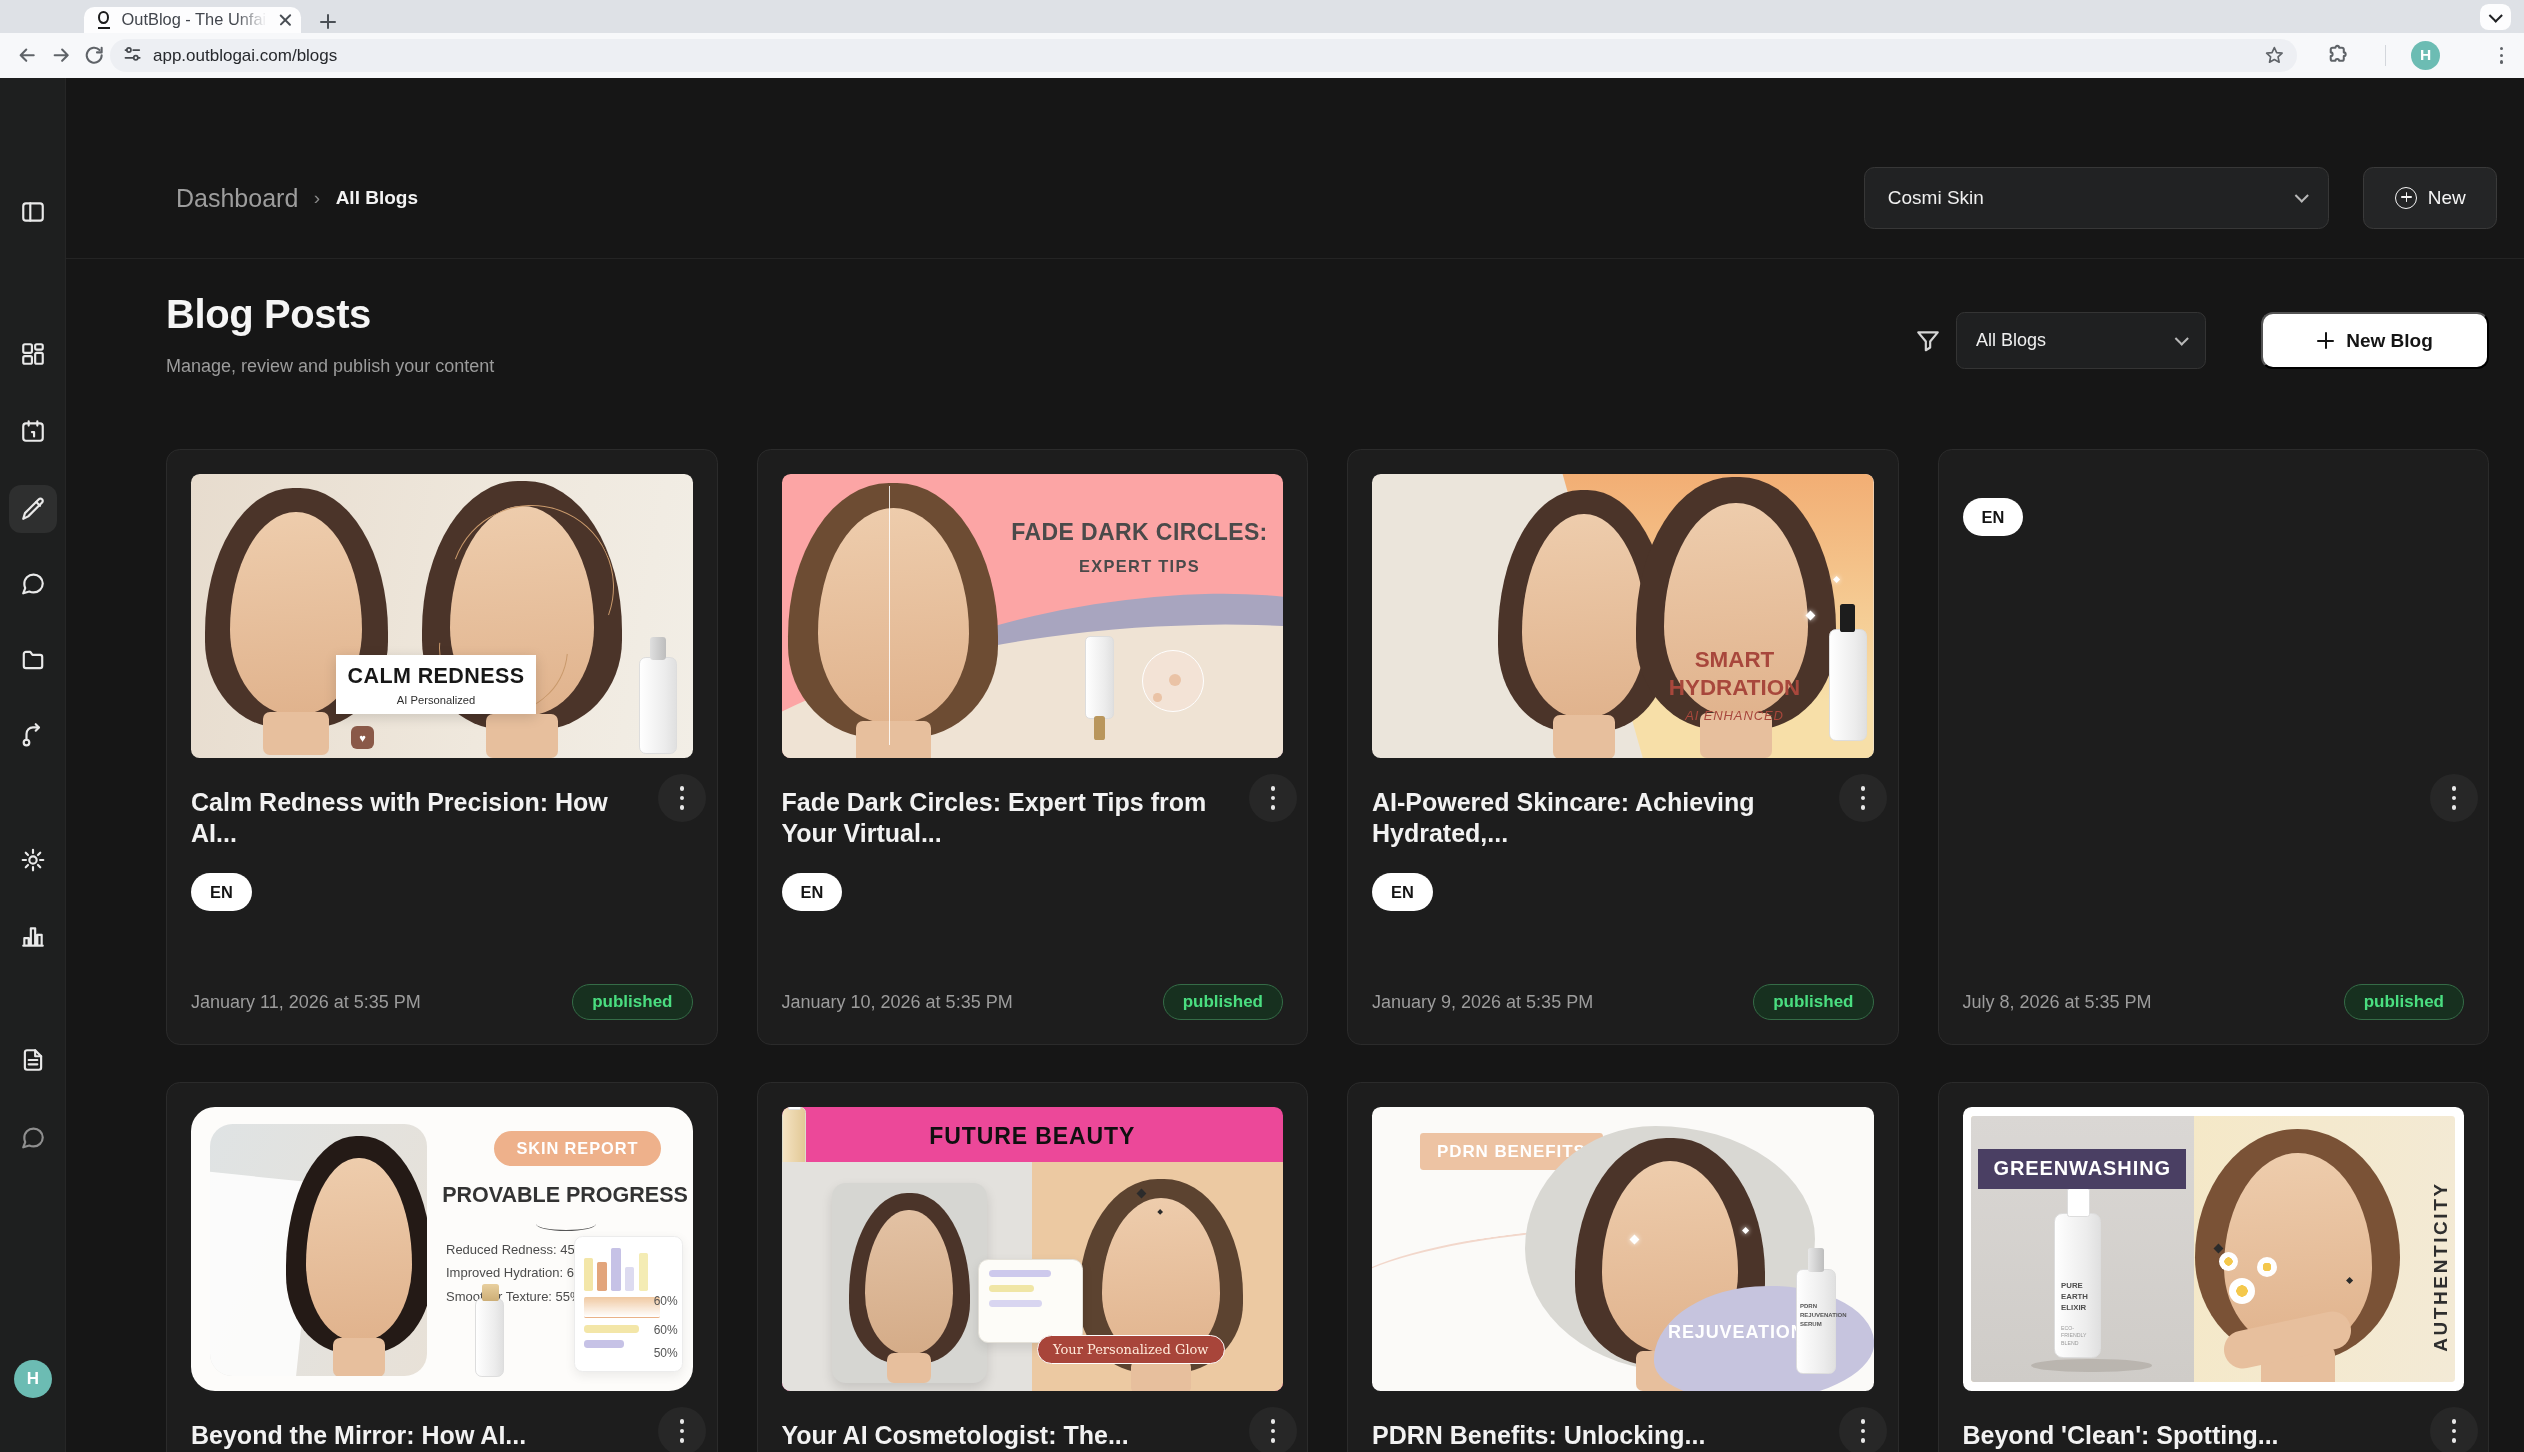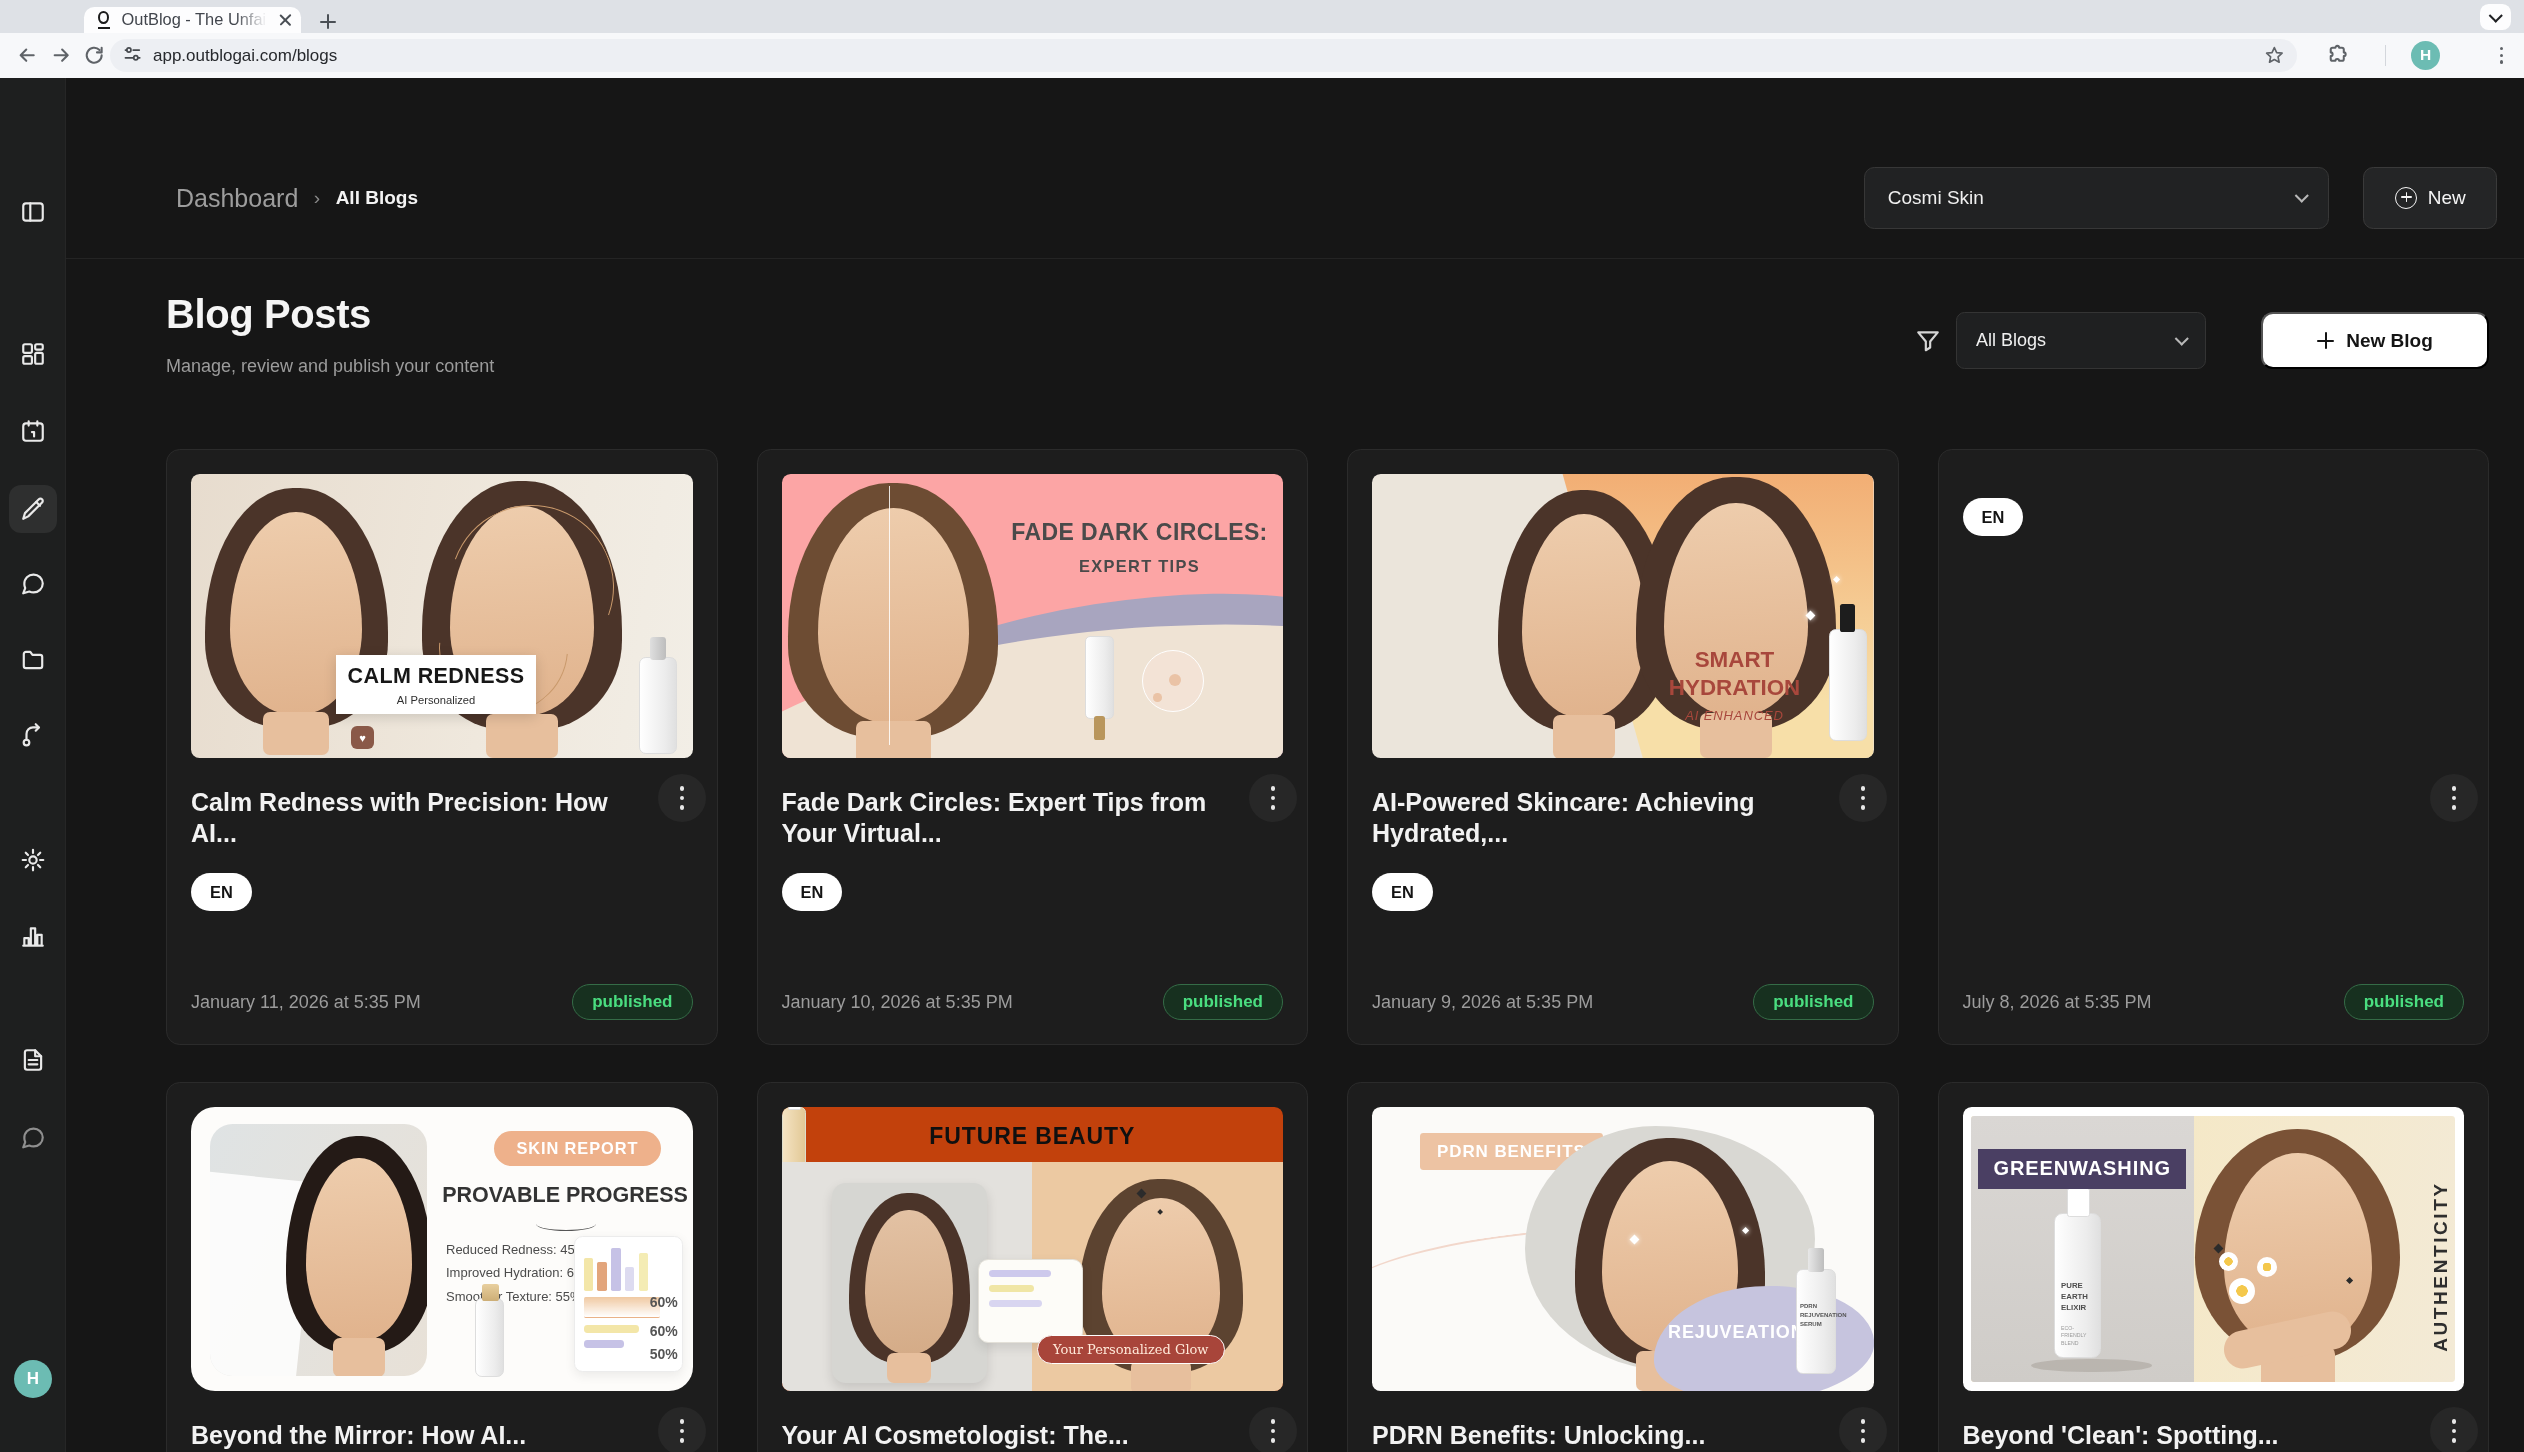--- a/index.html
+++ b/index.html
@@ -161,26 +161,26 @@
   .t5 .badge5{position:absolute;left:303px;top:24px;padding:7.8px 22.4px;background:#eeb18b;color:#fff;border-radius:861px;font-size:16.4px;font-weight:800;letter-spacing:0.9px;}
   .t5 .head{position:absolute;left:248px;top:76px;width:252px;text-align:center;font-size:21.5px;font-weight:800;color:#333;}
   .t5 .squig{position:absolute;left:345px;top:110px;width:60px;height:13.8px;border-bottom:1.7px solid #555;border-radius:50%;}
   .t5 .stats{position:absolute;left:255px;top:131px;font-size:13px;color:#4c4c4c;line-height:1.8;}
   .t5 .stats span{display:block;}
   .t5 .panel{position:absolute;left:383px;top:129px;width:109px;height:136px;background:#fff;border:0.9px solid #ececec;border-radius:8.6px;box-shadow:0 3.4px 10.3px rgba(0,0,0,.07);padding:8.6px 22.4px 6.9px 8.6px;}
   .t5 .bars{display:flex;align-items:flex-end;gap:4.3px;height:45px;}
   .t5 .bars i{width:9.5px;border-radius:1.7px;}
   .t5 .mini{height:20.7px;background:linear-gradient(180deg,#f0c9a2,rgba(240,201,162,0));border-bottom:1.7px solid #eab287;border-radius:1.7px;margin-top:6.9px;}
   .t5 .hbar{height:7.8px;border-radius:3.4px;margin-top:6.9px;}
-  .t5 .pct{position:absolute;right:4.3px;font-size:14px;font-weight:bold;color:#555;}
+  .t5 .pct{position:absolute;right:4.3px;font-size:12px;font-weight:normal;color:#555;}
   .t5 .bot{left:284px;top:191px;width:29px;height:79px;}
   .t5 .bot::before{content:"";position:absolute;left:6px;top:-15.5px;width:17px;height:17px;background:linear-gradient(#e8cf9e,#cdae76);border-radius:2.6px;}
 
   
-  .t6{background:#c2410c;}
+  .t6{background:#ec4899;}
   .t6 .head{position:absolute;left:0;right:0;top:15.5px;text-align:center;font-size:23px;font-weight:800;color:#101010;letter-spacing:0.9px;}
   .t6 .lhalf{position:absolute;left:0;top:55px;width:50%;bottom:0;background:#e3e1dd;}
   .t6 .rhalf{position:absolute;right:0;top:55px;width:50%;bottom:0;background:#ecc9a2;}
   .t6 .mirror6{position:absolute;left:50px;top:76px;width:155px;height:200px;background:#d6d6d2;border-radius:13.8px;box-shadow:0 5.2px 12px rgba(0,0,0,.12);}
   .t6 .p-a{left:67px;top:86px;width:121px;height:190px;}
   .t6 .p-a .skin{background:linear-gradient(175deg,#e3c2a4,#d4ab87);}
   .t6 .p-b{right:40px;top:72px;width:164px;height:215px;}
   .t6 .p-b .hair{background:#5c4330;}
   .t6 .chartcard{position:absolute;left:196px;top:152px;width:105px;height:84px;background:#fdfcf8;border:0.9px solid #e3e0d8;border-radius:10.3px;box-shadow:0 4.3px 10.3px rgba(0,0,0,.1);padding:10.3px;}
   .t6 .chartcard i{display:block;height:6.9px;border-radius:3.4px;margin-bottom:7.8px;}

